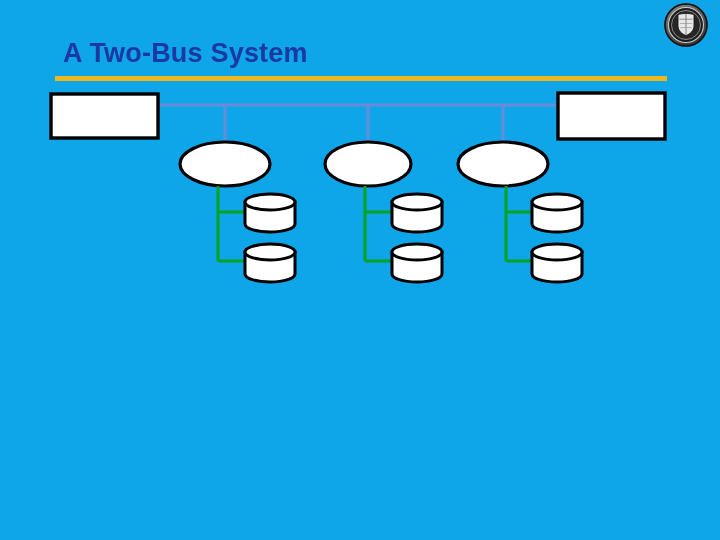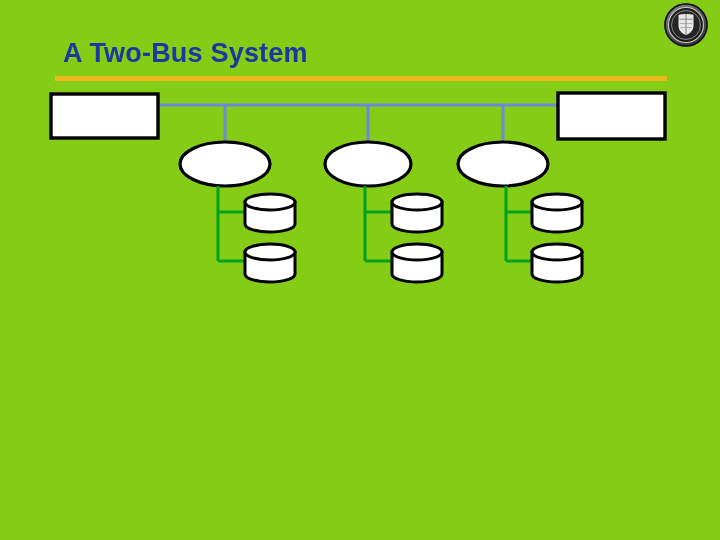--- a/index.html
+++ b/index.html
@@ -8,21 +8,21 @@
     padding: 0;
     background: #ffffff;
   }
   body {
     font-family: "Liberation Sans", sans-serif;
   }
   #slide {
     position: relative;
     width: 720px;
     height: 540px;
-    background: #84cc16;
+    background: #0ea5e9;
     overflow: hidden;
   }
   #seal-logo {
     position: absolute;
     left: 663px;
     top: 2px;
     width: 46px;
     height: 46px;
   }
   #slide-title {

